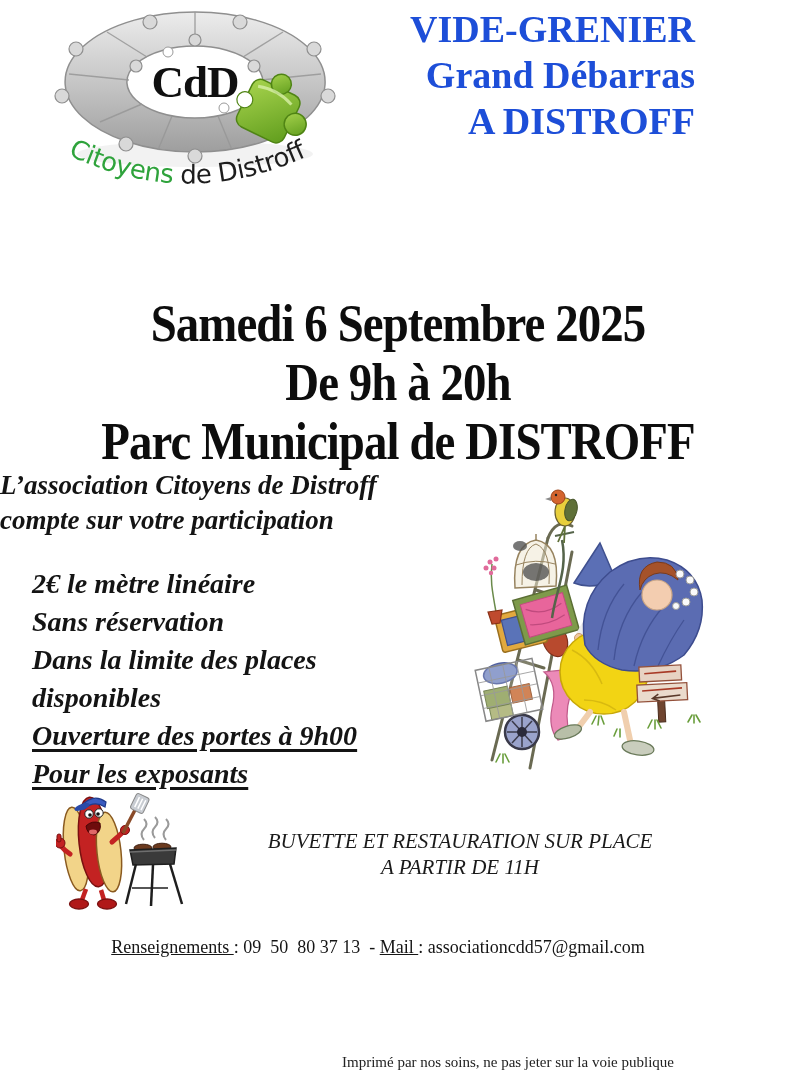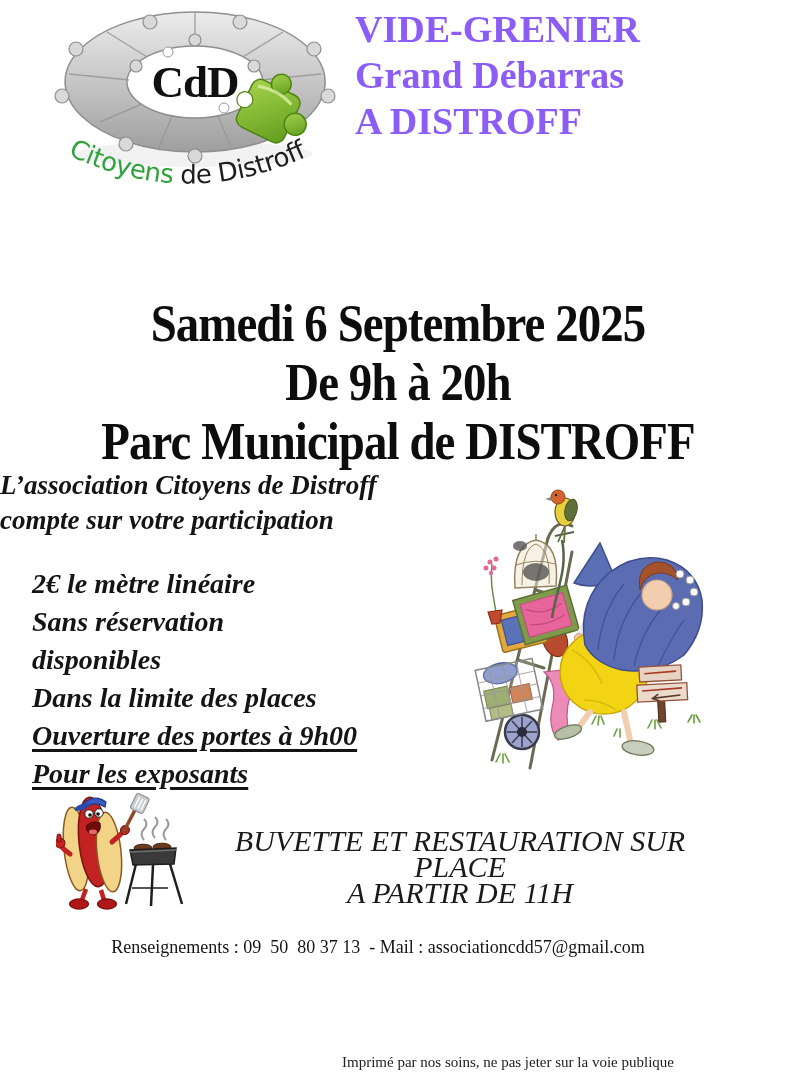--- a/index.html
+++ b/index.html
@@ -2,43 +2,43 @@
 <html><head>
 <meta charset="utf-8">
 <style>
   html,body{margin:0;padding:0;background:#e9e9e9;}
   .page{position:relative;width:796px;height:1080px;background:#ffffff;overflow:hidden;
         font-family:"Liberation Serif","DejaVu Serif",serif;color:#111;}
   svg{display:block;}
 
   .logo-svg{position:absolute;left:28px;top:4px;}
 
-  .title{position:absolute;left:355px;top:6px;width:340px;text-align:left;
-         font-weight:bold;font-size:38px;line-height:46px;color:#8b5cf6;}
+  .title{position:absolute;left:355px;top:6px;width:340px;text-align:right;
+         font-weight:bold;font-size:38px;line-height:46px;color:#1d4ed8;}
 
   .event{position:absolute;left:0;top:262px;width:796px;text-align:center;
          font-weight:bold;font-size:52px;line-height:59px;letter-spacing:-1px;color:#0d0d0d;margin-top:32px;}
   .event .line{transform:scaleX(.9);transform-origin:50% 50%;white-space:nowrap;}
 
   .intro{position:absolute;left:0;top:468px;width:520px;text-align:left;
          font-weight:bold;font-style:italic;font-size:27px;line-height:35px;color:#141414;}
 
   .pricing{position:absolute;left:0;top:565px;width:516px;text-align:left;
            font-weight:bold;font-style:italic;font-size:28px;line-height:38px;color:#141414;padding-left:32px;}
   .pricing .u{text-decoration:underline;text-decoration-thickness:3px;text-underline-offset:4px;}
 
   .cart-svg{position:absolute;left:452px;top:460px;}
   .hotdog-svg{position:absolute;left:56px;top:792px;}
 
   .catering{position:absolute;left:210px;top:828px;width:500px;text-align:center;
-            font-style:italic;font-size:30px;line-height:26px;color:#1a1a1a;}
+            font-style:italic;font-size:21px;line-height:26px;color:#1a1a1a;}
 
   .contact{position:absolute;left:0;top:937px;width:756px;text-align:center;
            font-size:18px;white-space:pre;color:#151515;}
-  .contact .u{}
+  .contact .u{text-decoration:underline;}
 
   .footer-note{position:absolute;left:258px;top:1054px;width:500px;text-align:center;
                font-size:15px;color:#222;}
 </style>
 </head>
 <body>
 
 <div class="page">
 
   <svg class="logo-svg" width="310" height="215" viewBox="0 0 310 215">
@@ -116,22 +116,22 @@
   </div>
 
   <div class="intro">
     <div>L’association Citoyens de Distroff</div>
     <div>compte sur votre participation</div>
   </div>
 
   <div class="pricing">
     <div>2€ le mètre linéaire</div>
     <div>Sans réservation</div>
+    <div>Dans la limite des places</div>
     <div>disponibles</div>
-    <div>Dans la limite des places</div>
     <div class="u">Ouverture des portes à 9h00</div>
     <div class="u">Pour les exposants</div>
   </div>
 
   <svg class="cart-svg" width="335" height="318" viewBox="0 0 335 318">
     <g stroke="#6a6a52" stroke-width="3" fill="none" stroke-linecap="round">
       <path d="M96,78 L40,300"></path>
         <path d="M120,92 L78,308"></path>
       <path d="M96,78 Q104,58 120,66"></path>
       <line x1="84" y1="130" x2="109" y2="138"></line>

